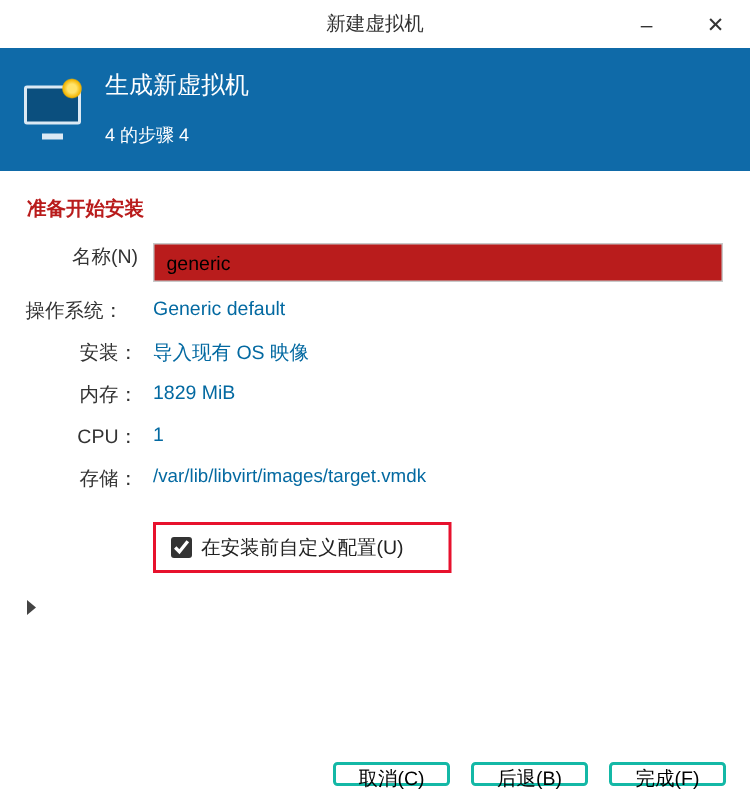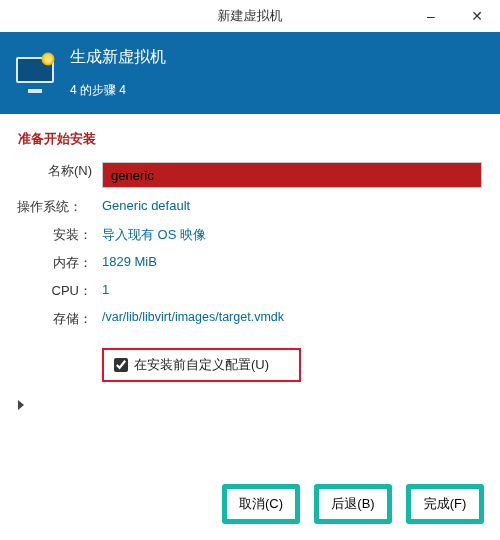--- a/index.html
+++ b/index.html
@@ -133,23 +133,23 @@
   }
   .footer {
     border-top: 0;
     padding: 14px 16px 16px 0;
     display: flex;
     justify-content: flex-end;
     gap: 14px;
   }
   .footer button {
     min-width: 78px;
-    height: 40px;
+    height: 16px;
     background: #fff;
-    border: 5px solid #14b8a6;
+    border: 2px solid #14b8a6;
     border-radius: 3px;
     font-size: 13px;
     font-family: inherit;
     padding: 0 12px;
     cursor: default;
   }
 </style>
 </head>
 <body>
 

